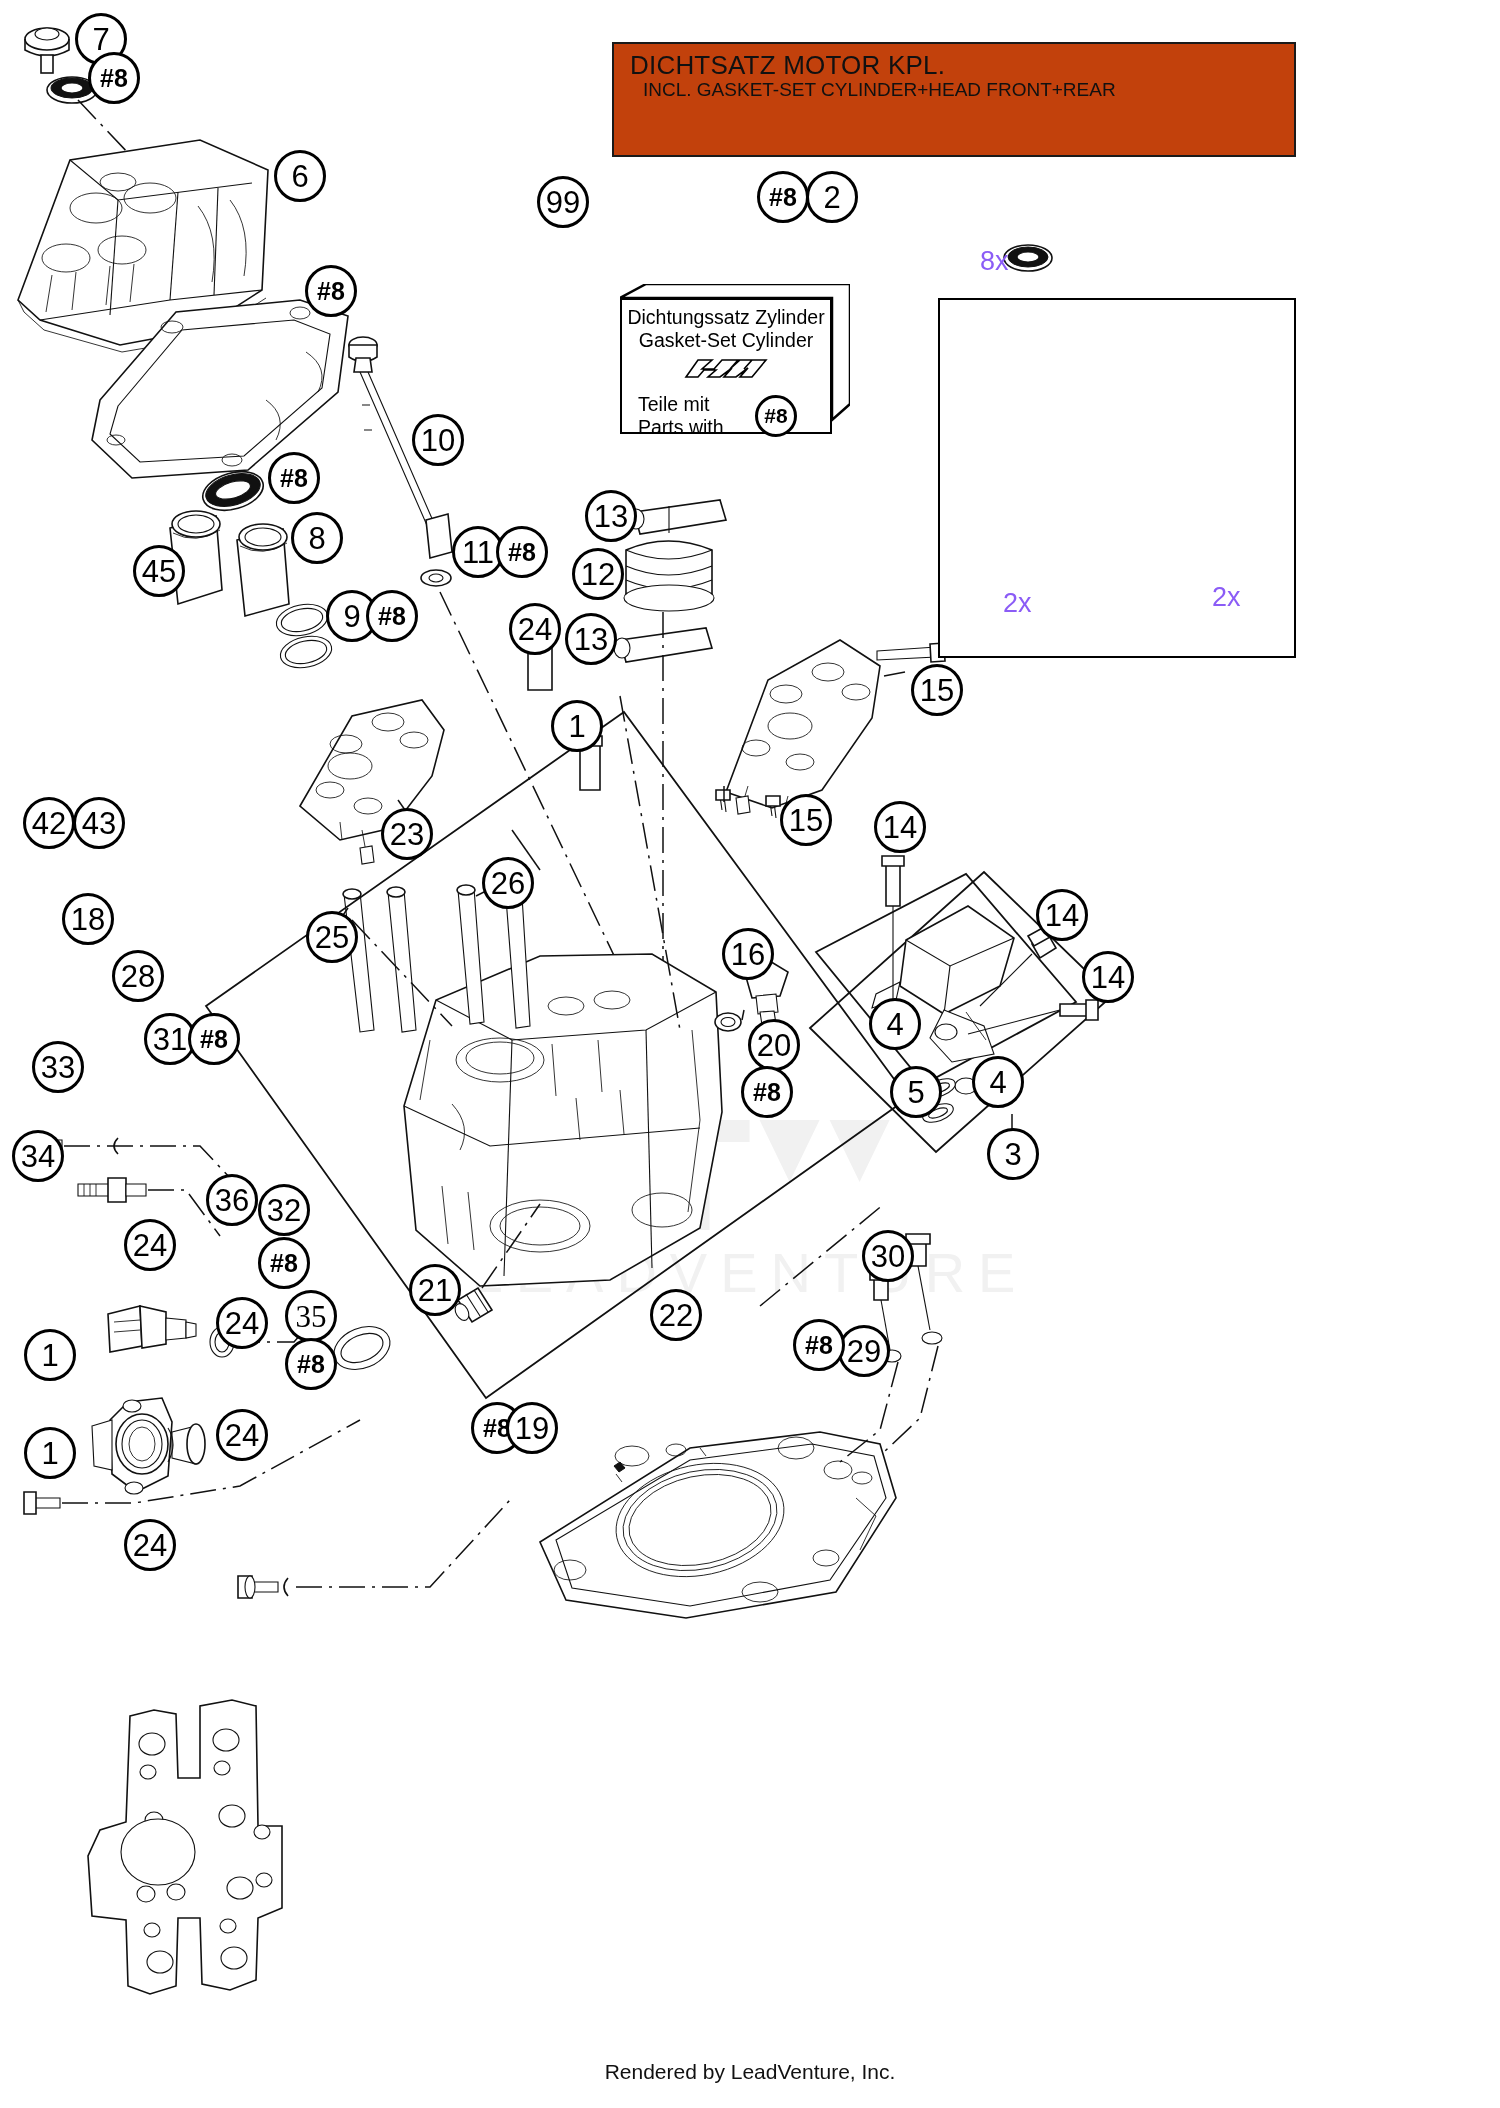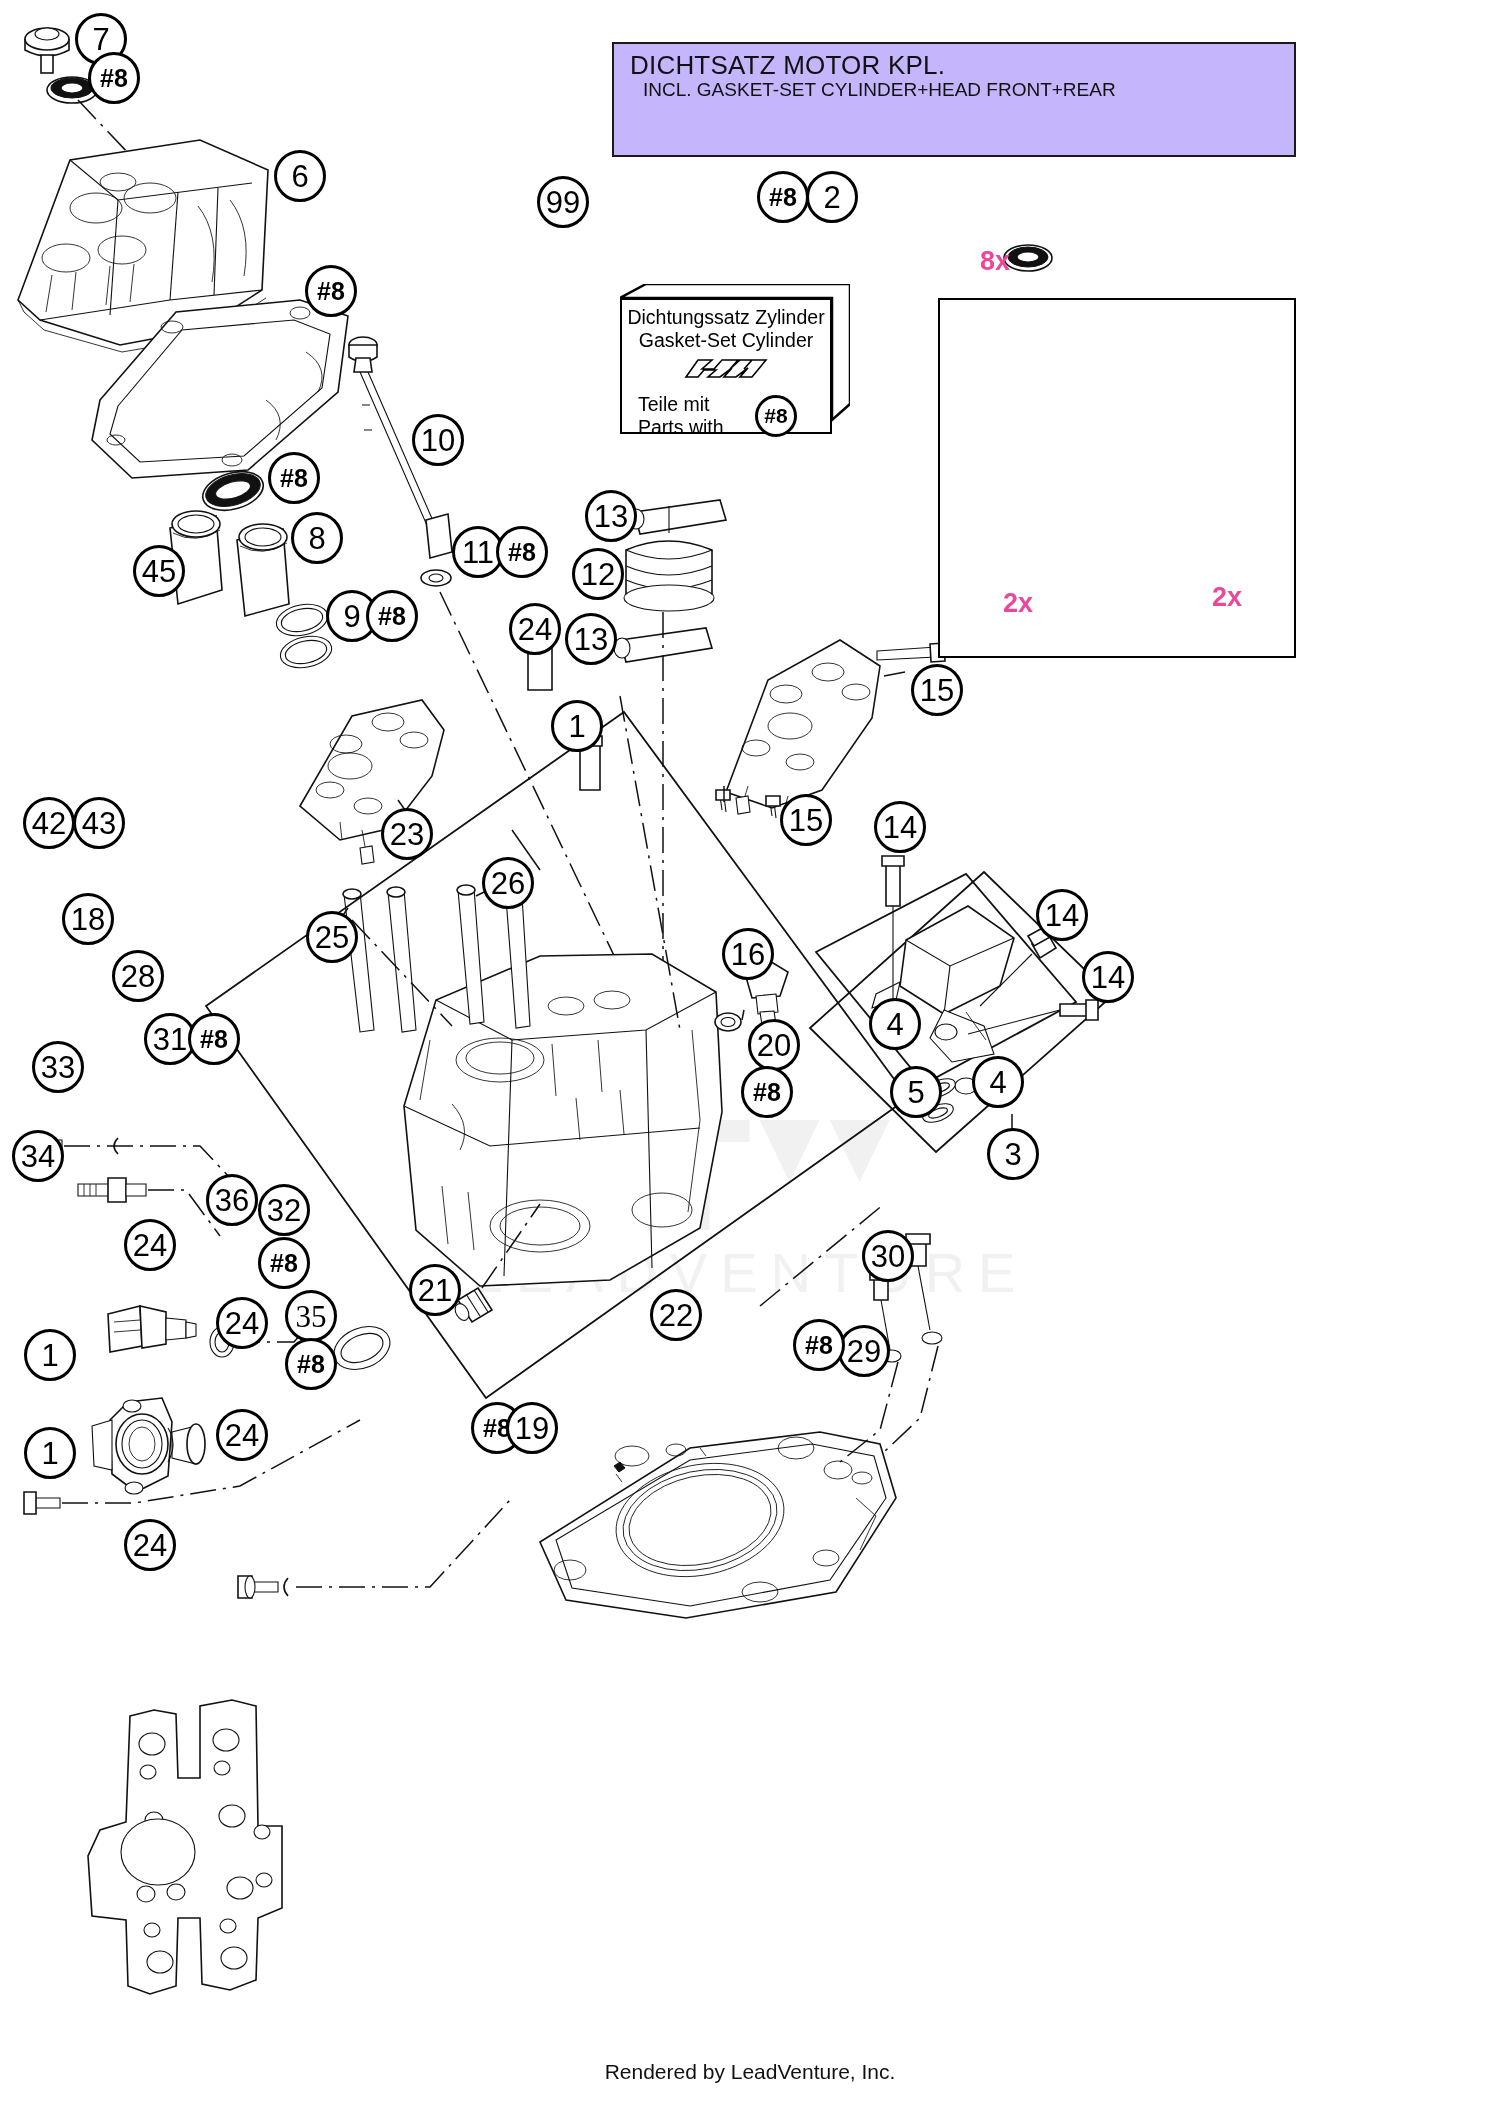--- a/index.html
+++ b/index.html
@@ -39,21 +39,21 @@
     width: 52px; height: 52px;
     font-size: 25px;
     font-weight: 700;
   }
 
   
   #legend {
     position: absolute;
     left: 612px; top: 42px;
     width: 684px; height: 115px;
-    background: #c4b5fd;
+    background: #c2410c;
     border: 2px solid #1a1a1a;
     padding: 7px 0 0 16px;
     z-index: 30;
   }
   #legend .l1, #legend .l3 {
     font-size: 26px; letter-spacing: .2px; color: #111;
     line-height: 1.08;
   }
   #legend .l2, #legend .l4 {
     font-size: 19px; color: #111; padding-left: 13px;
@@ -101,23 +101,22 @@
     position: absolute;
     left: 938px; top: 298px;
     width: 358px; height: 360px;
     border: 2.5px solid #000;
     background: #fff;
     z-index: 20;
   }
   .cnt {
     position: absolute;
     font-size: 27px;
-    color: #ec4899;
+    color: #8b5cf6;
     z-index: 35;
-    font-weight: bold;
   }
 
   
   #wm {
     position: absolute;
     left: 50%; top: 1112px;
     transform: translateX(-50%);
     z-index: 5;
     opacity: 1;
     pointer-events: none;

